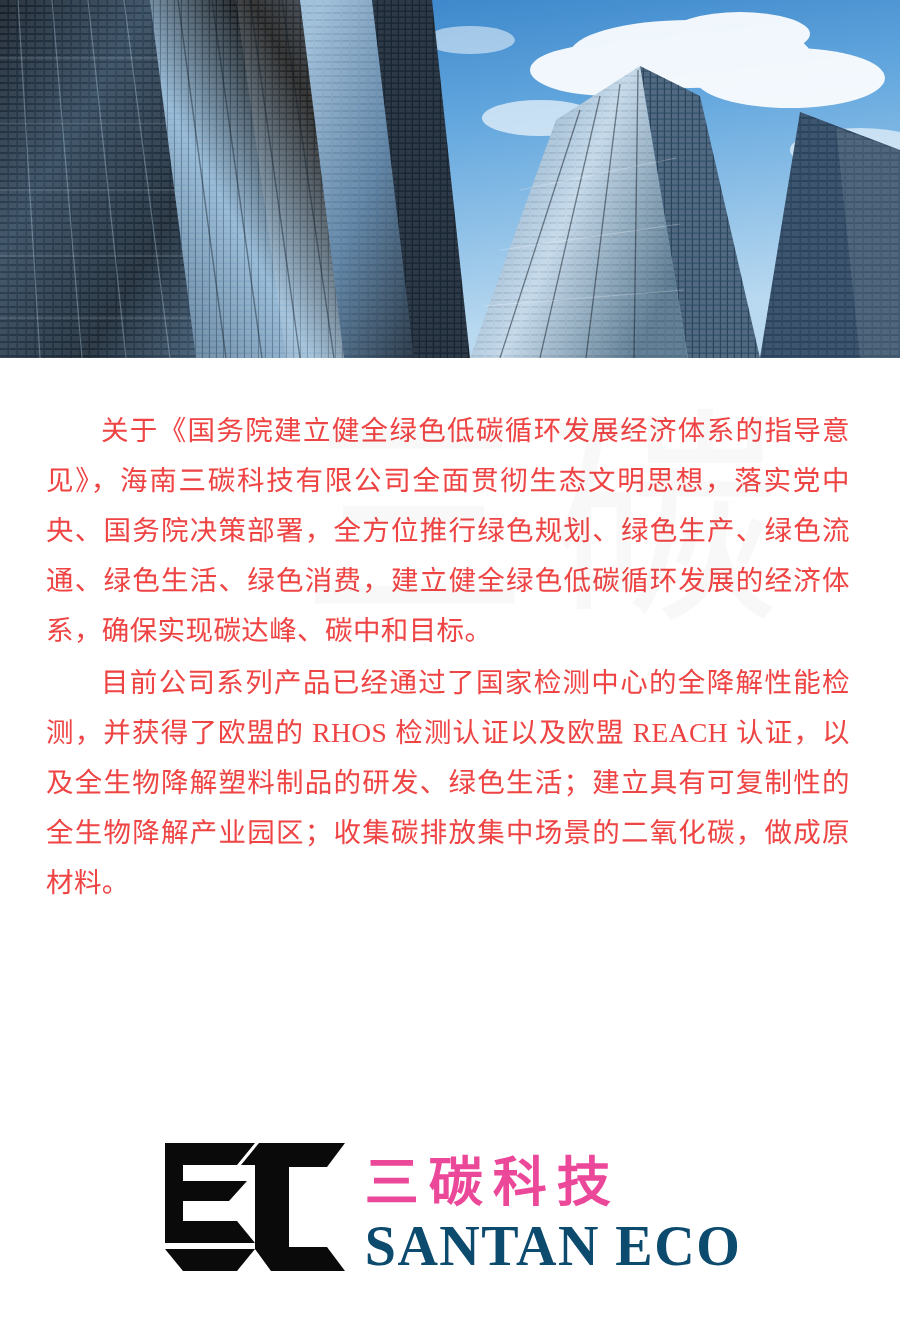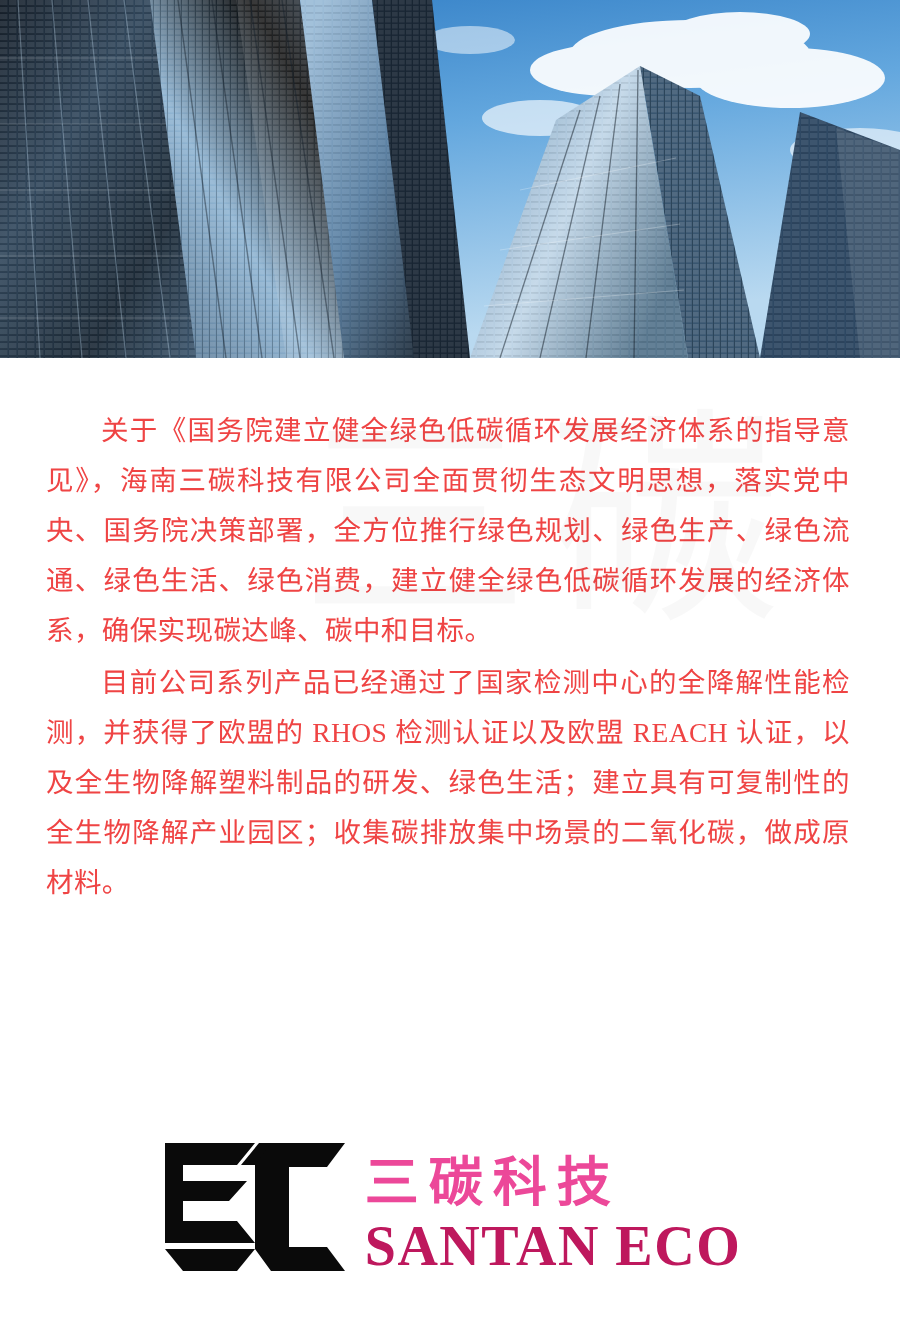--- a/index.html
+++ b/index.html
@@ -92,21 +92,21 @@
     font-family: "Liberation Serif", "DejaVu Serif", serif;
     font-weight: 700;
     color: #ec4899;
     line-height: 1.18;
   }
   .logo-en {
     font-size: 56px;
     letter-spacing: 1.5px;
     font-family: "Liberation Serif", "DejaVu Serif", serif;
     font-weight: 700;
-    color: #be185d;
+    color: #0c4a6e;
     line-height: 1.05;
     margin-top: 2px;
   }
 </style>
 </head>
 <body>
 
 <div class="hero">
   <svg viewBox="0 0 900 358" preserveAspectRatio="none">
     <defs>

